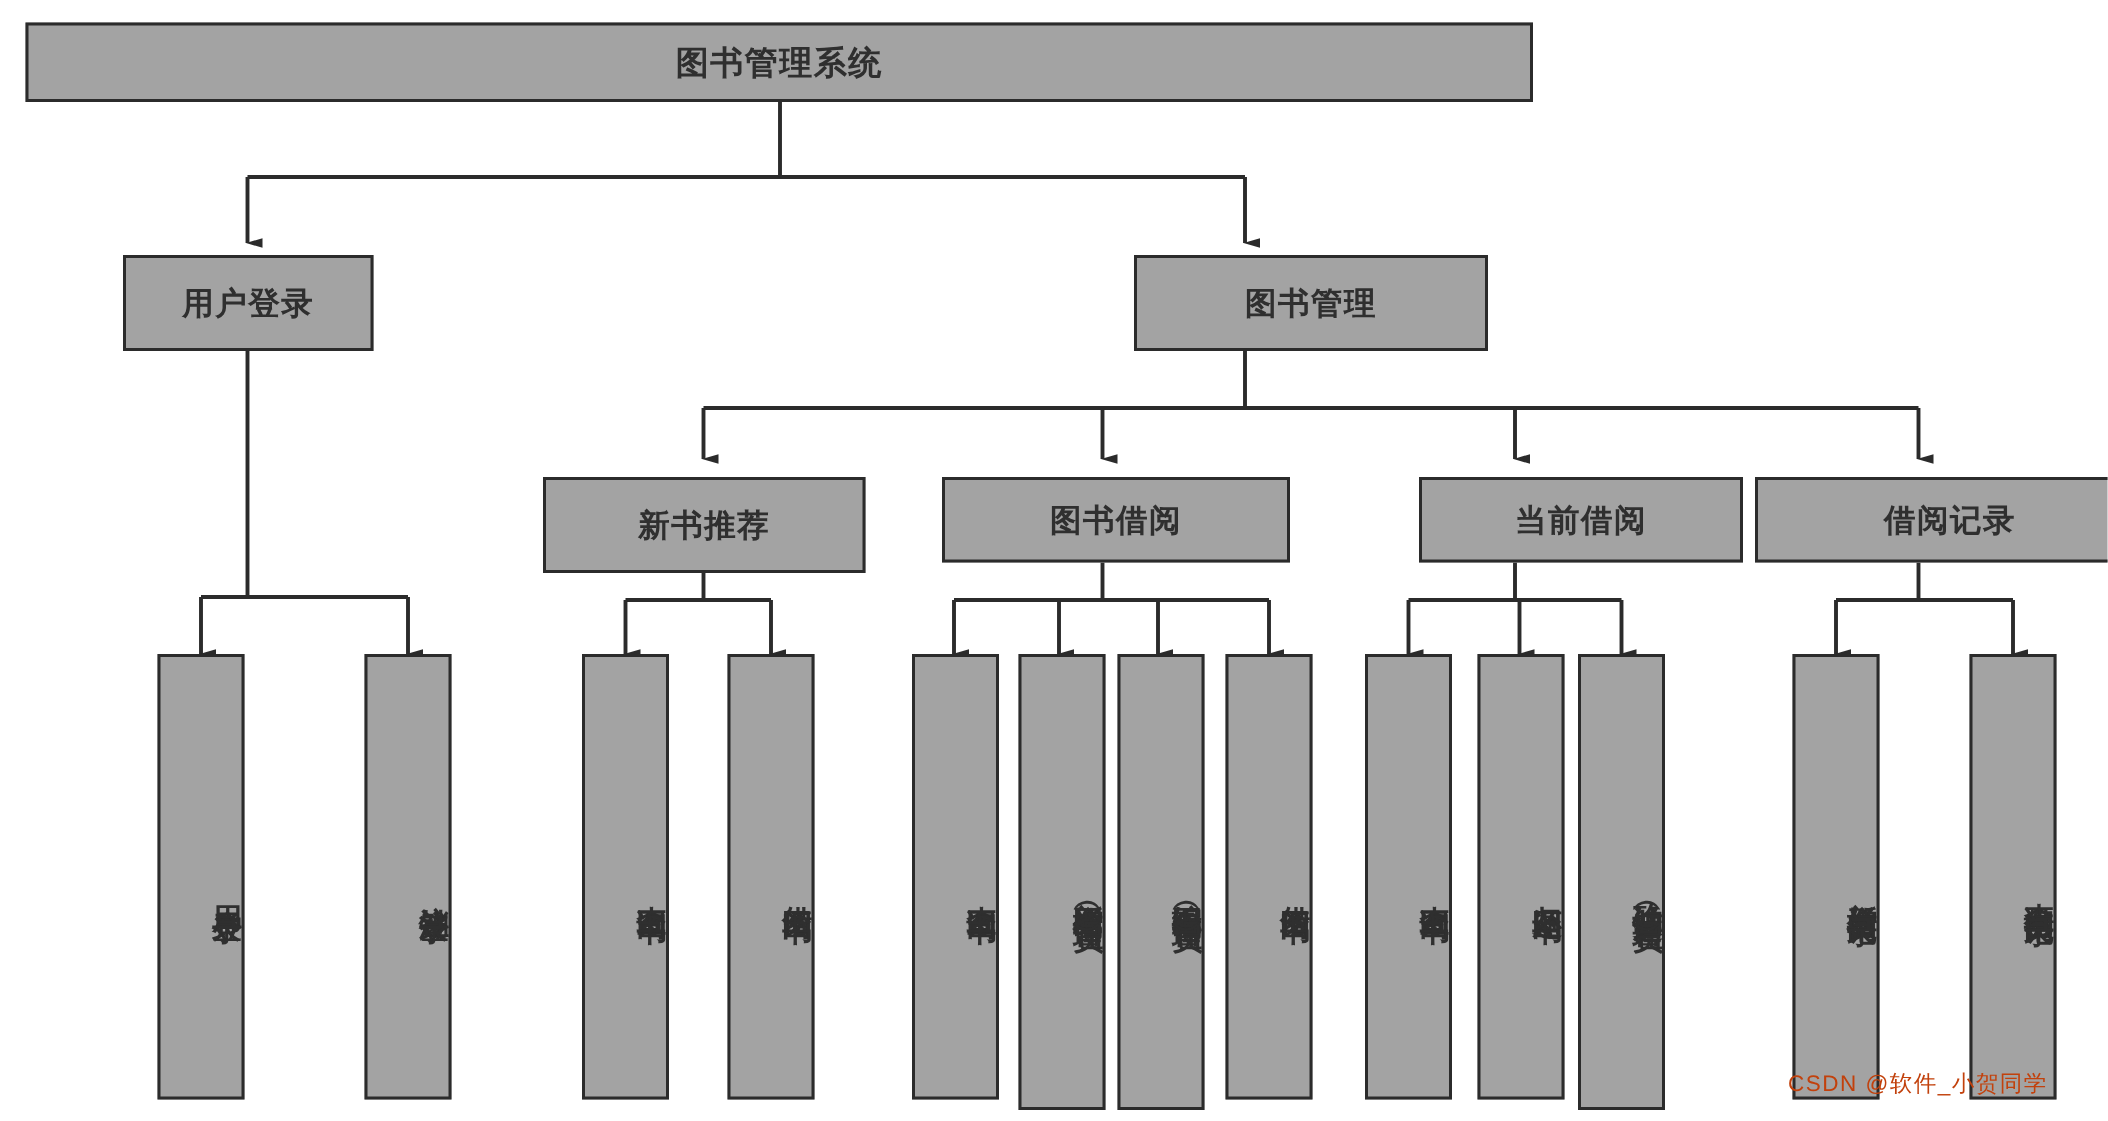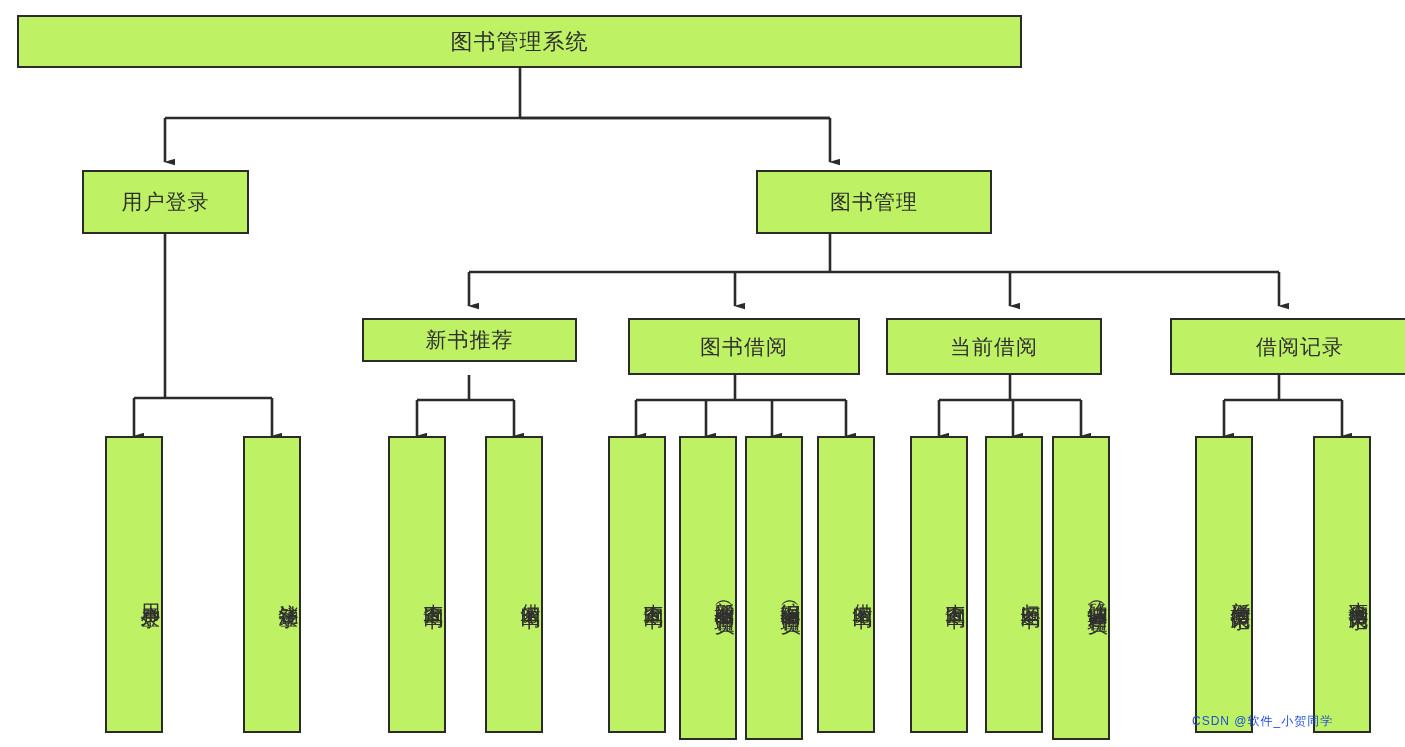--- a/index.html
+++ b/index.html
@@ -3,35 +3,35 @@
 <meta charset="utf-8">
 <style>
   html,body{margin:0;padding:0;background:#ffffff;}
   body{width:1405px;height:747px;overflow:hidden;
        font-family:"Liberation Sans","DejaVu Sans",sans-serif;}
   #stage{position:relative;width:1405px;height:747px;background:#fff;}
 
   svg.wires{position:absolute;left:0;top:0;width:1405px;height:747px;
             pointer-events:none;}
 
-  .node{position:absolute;box-sizing:border-box;background:#bef264;
+  .node{position:absolute;box-sizing:border-box;background:#a3a3a3;
         border:2px solid #2b2b2b;display:flex;align-items:center;
-        justify-content:center;color:#2f2f2f;}
+        justify-content:center;color:#2f2f2f;font-weight:bold;}
 
   .node.h{font-size:21px;letter-spacing:1px;white-space:nowrap;}
 
   .node.v{writing-mode:vertical-rl;text-orientation:upright;
           font-size:20px;letter-spacing:2px;line-height:1.05;
           align-items:flex-start;justify-content:center;
           padding-top:14px;}
   .node.v span{display:block;}
 
   .node.root{font-size:22px;}
 
-  .watermark{position:absolute;color:#1d4ed8;font-size:12px;
+  .watermark{position:absolute;color:#c2410c;font-size:15px;
              letter-spacing:1px;white-space:nowrap;}
 </style>
 </head>
 <body>
 
 <div id="stage">
 
   <svg class="wires" viewBox="0 0 1405 747">
     <defs>
       <marker id="arw" markerWidth="10" markerHeight="12" refX="3.2" refY="10" orient="auto" markerUnits="userSpaceOnUse">
@@ -88,27 +88,27 @@
     <span>图书管理系统</span>
   </div>
 
   <div class="node h" style="left:82px;top:170px;width:167px;height:64px;">
     <span>用户登录</span>
   </div>
   <div class="node h" style="left:712px;top:170px;width:236px;height:64px;margin-left:44px;">
     <span>图书管理</span>
   </div>
 
-  <div class="node h" style="left:362px;top:318px;width:215px;height:44px;">
+  <div class="node h" style="left:362px;top:318px;width:215px;height:64px;">
     <span>新书推荐</span>
   </div>
   <div class="node h" style="left:628px;top:318px;width:232px;height:57px;">
     <span>图书借阅</span>
   </div>
-  <div class="node h" style="left:886px;top:318px;width:216px;height:57px;">
+  <div class="node h" style="left:946px;top:318px;width:216px;height:57px;">
     <span>当前借阅</span>
   </div>
   <div class="node h" style="left:1170px;top:318px;width:260px;height:57px;">
     <span>借阅记录</span>
   </div>
 
   <div class="node v" style="left:105px;top:436px;width:58px;height:297px;">
     <span>用户登录</span>
   </div>
   <div class="node v" style="left:243px;top:436px;width:58px;height:297px;">

